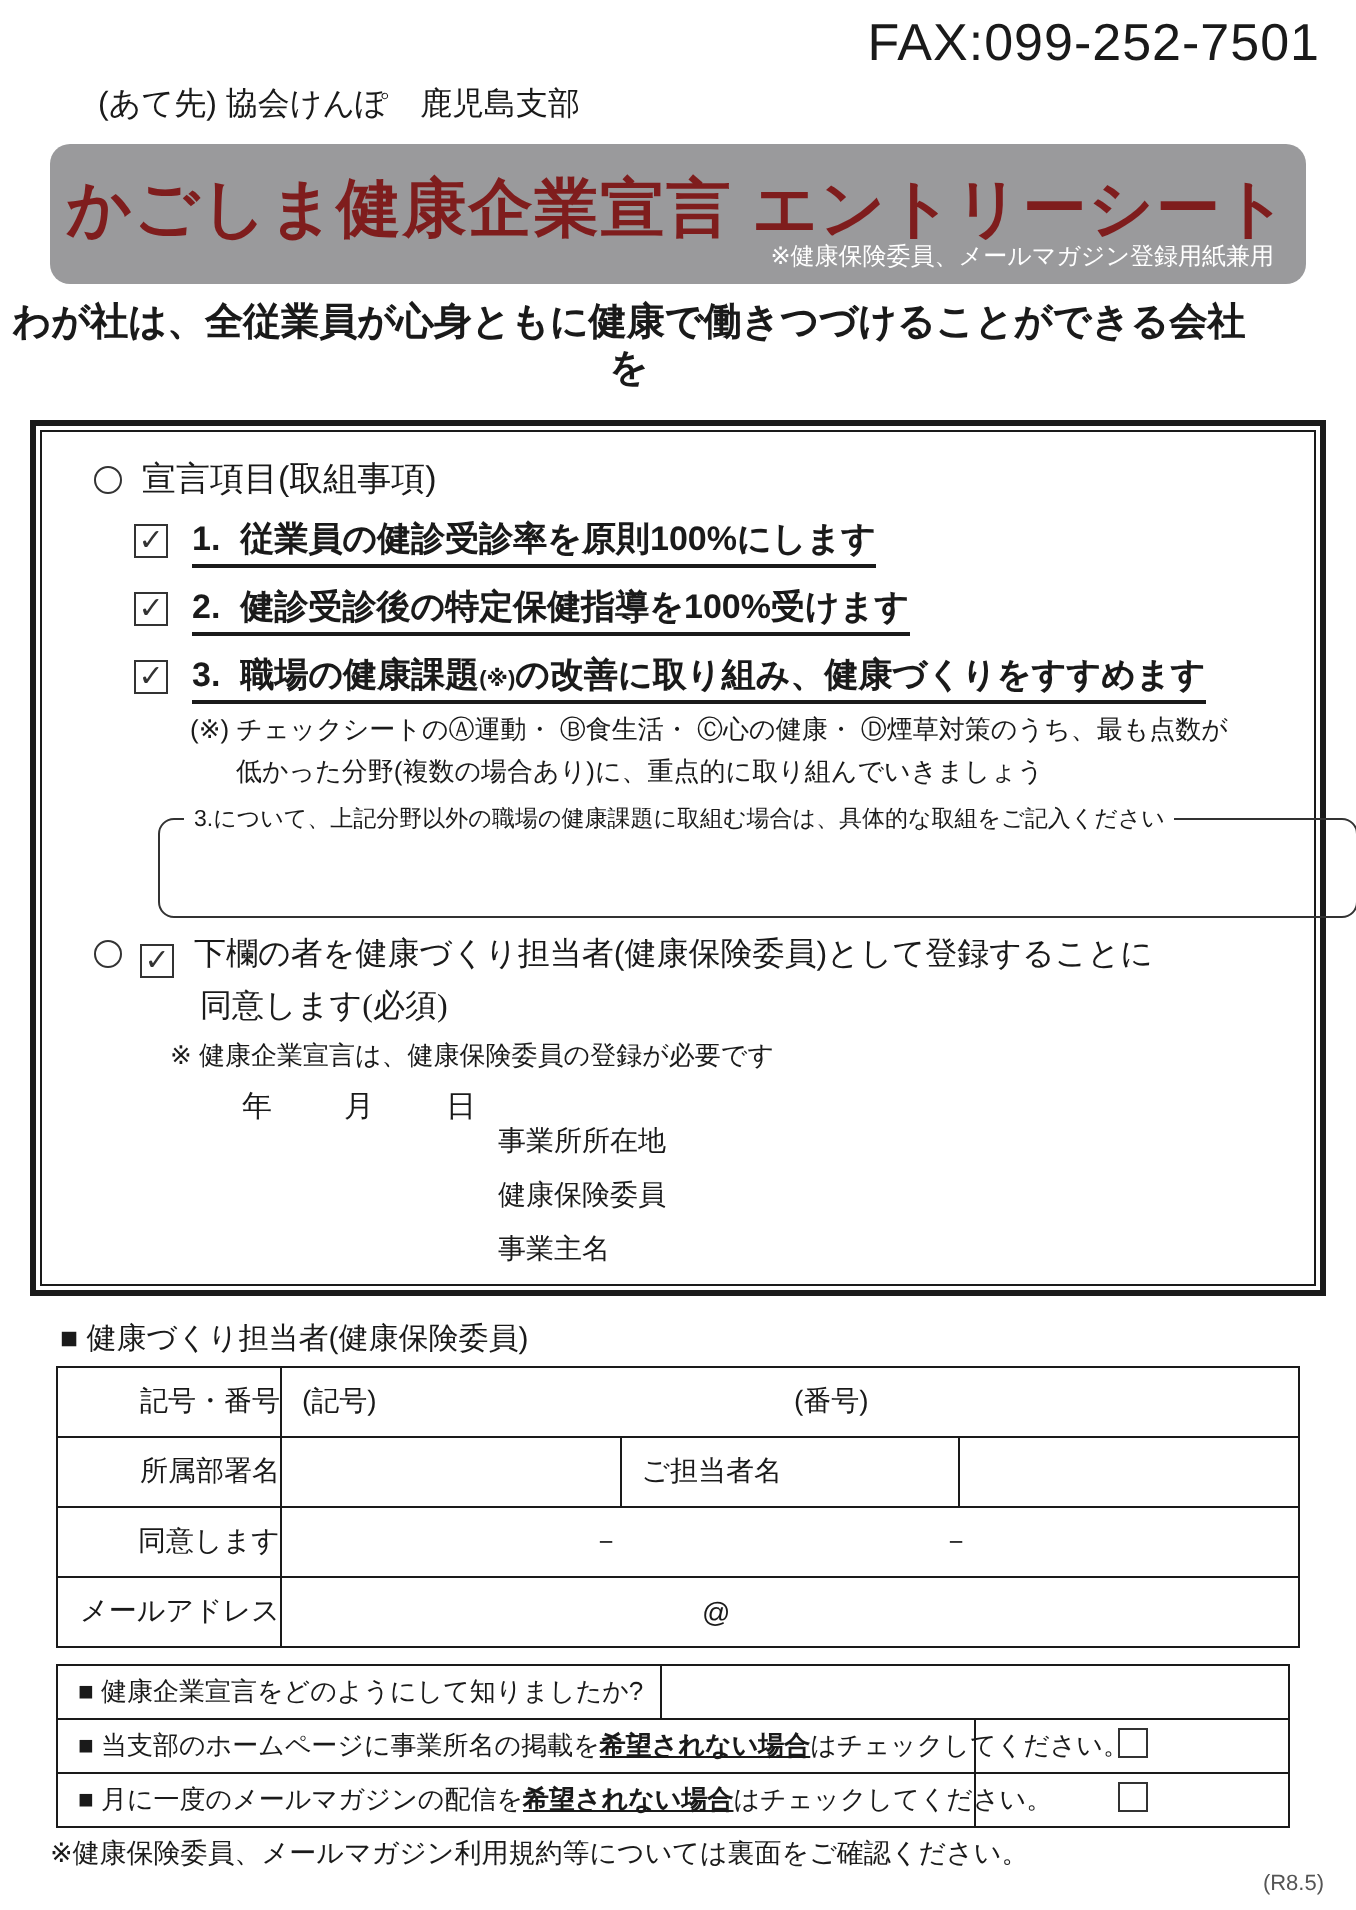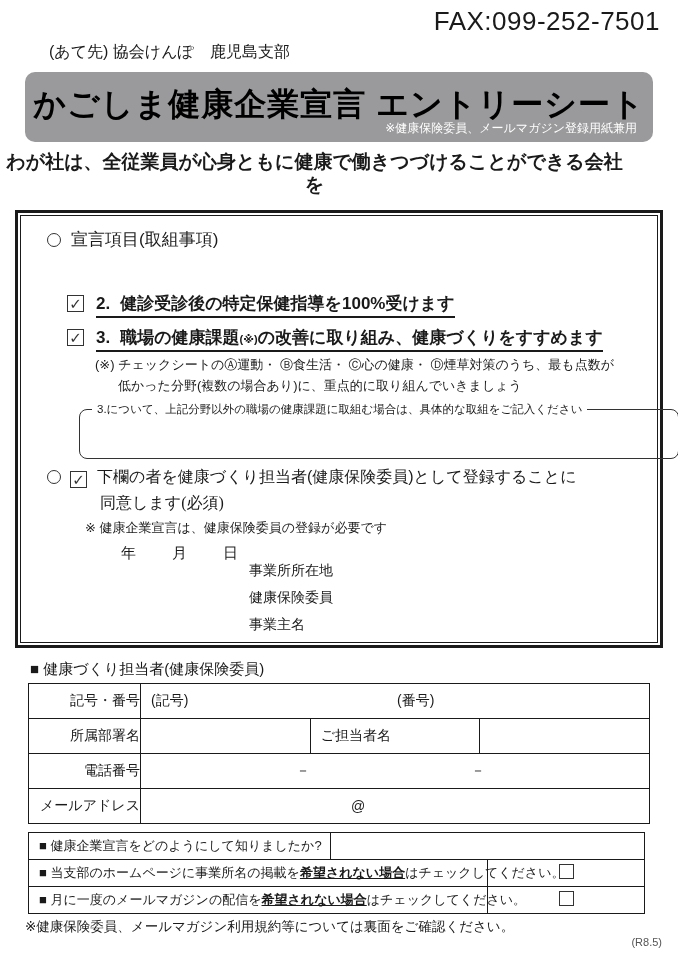--- a/index.html
+++ b/index.html
@@ -9,21 +9,21 @@
     background:#ffffff;
     color:#1a1a1a;
     font-family:"Liberation Sans","DejaVu Sans",sans-serif;
     overflow:hidden;
   }
   .fax { position:absolute; top:6px; right:18px; font-size:26px; letter-spacing:0.5px; }
   .addressee { position:absolute; top:42px; left:35px; font-size:16px;margin-left:14px; }
 
   .banner { position:absolute; top:72px; left:25px; width:628px; height:70px;
     border-radius:10px; }
-  .banner-title { text-align:center; color:#000000; font-weight:bold; font-size:32px;
+  .banner-title { text-align:center; color:#7f1d1d; font-weight:bold; font-size:32px;
     padding-top:11px; letter-spacing:1px; white-space:nowrap; }
   .banner-sub { position:absolute; right:16px; bottom:5px; color:#fff; font-size:12px; }
 
   .declaration { position:absolute; top:150px; left:0; width:629px; text-align:center;
     font-weight:bold; font-size:19px; line-height:23px; }
 
   .main-box { position:absolute; top:210px; left:15px; width:648px; height:438px;
     border:3px solid #1a1a1a; }
   .main-box-inner { position:absolute; left:2px; top:2px; right:2px; bottom:2px;
     border:1px solid #1a1a1a; }
@@ -96,20 +96,23 @@
   <div>わが社は、全従業員が心身ともに健康で働きつづけることができる会社を</div>
 </div>
 
 <div class="main-box">
   <div class="main-box-inner">
 
     <div class="pledge-heading">
       <span class="circle-marker"></span><span>宣言項目(取組事項)</span>
     </div>
 
+    <div class="pledge-item" style="top:42px">
+      <span class="checkbox">✓</span><span class="item-line"><span class="item-num">1.</span><span>従業員の健診受診率を原則100%にします</span></span>
+    </div>
 
     <div class="pledge-item" style="top:76px">
       <span class="checkbox">✓</span><span class="item-line"><span class="item-num">2.</span><span>健診受診後の特定保健指導を100%受けます</span></span>
     </div>
 
     <div class="pledge-item" style="top:110px">
       <span class="checkbox">✓</span><span class="item-line"><span class="item-num">3.</span><span>職場の健康課題</span><span class="item-ref">(※)</span><span>の改善に取り組み、健康づくりをすすめます</span></span>
     </div>
 
     <div class="pledge-note" style="top:140px">(※) チェックシートのⒶ運動・ Ⓑ食生活・ Ⓒ心の健康・ Ⓓ煙草対策のうち、最も点数が</div>
@@ -146,21 +149,21 @@
       <span class="pos" style="left:256px">(番号)</span>
     </td>
   </tr>
   <tr>
     <td class="lbl">所属部署名</td>
     <td style="width:235px"></td>
     <td style="width:95px">ご担当者名</td>
     <td></td>
   </tr>
   <tr>
-    <td class="lbl">電話番号</td>
+    <td class="lbl">同意します</td>
     <td colspan="3" class="rel">
       <span class="pos" style="left:155px">－</span>
       <span class="pos" style="left:330px">－</span>
     </td>
   </tr>
   <tr>
     <td class="lbl">メールアドレス</td>
     <td colspan="3" class="rel">
       <span class="pos" style="left:210px">@</span>
     </td>

